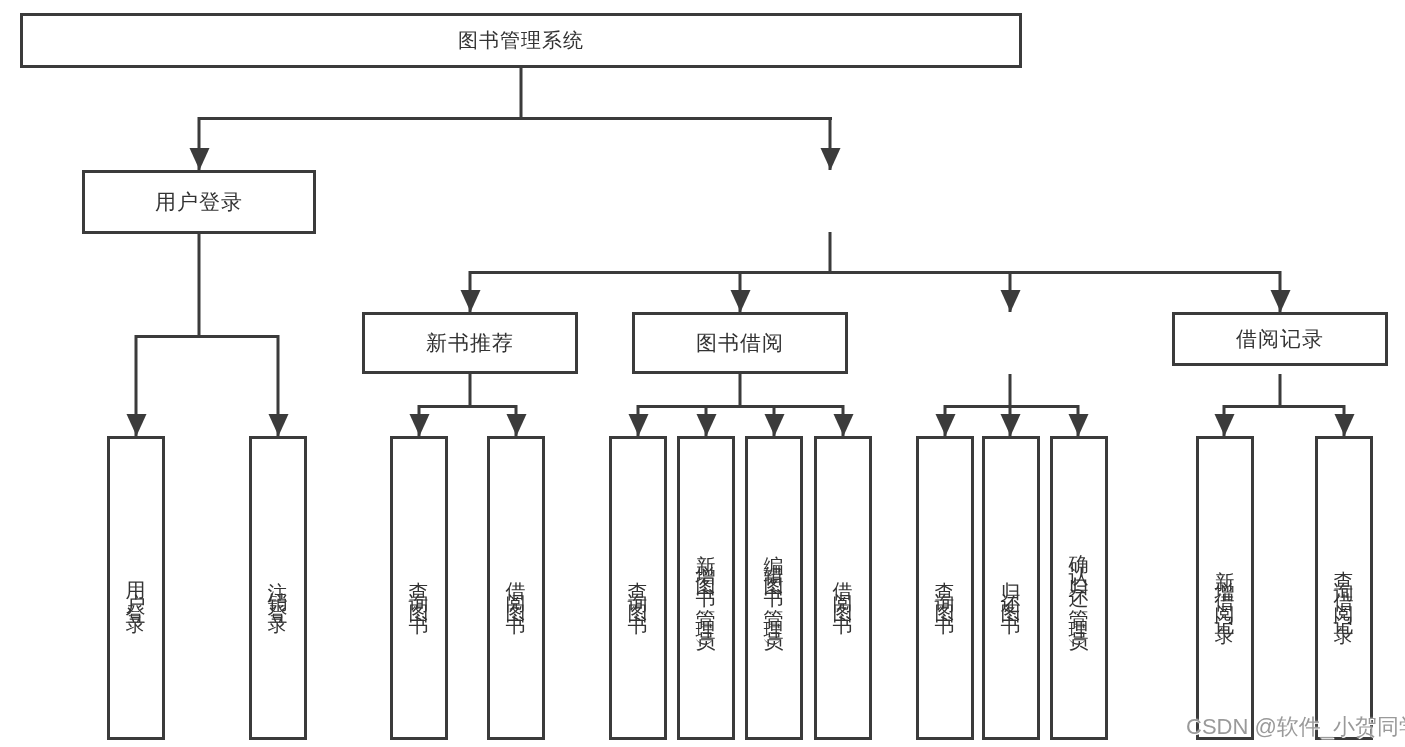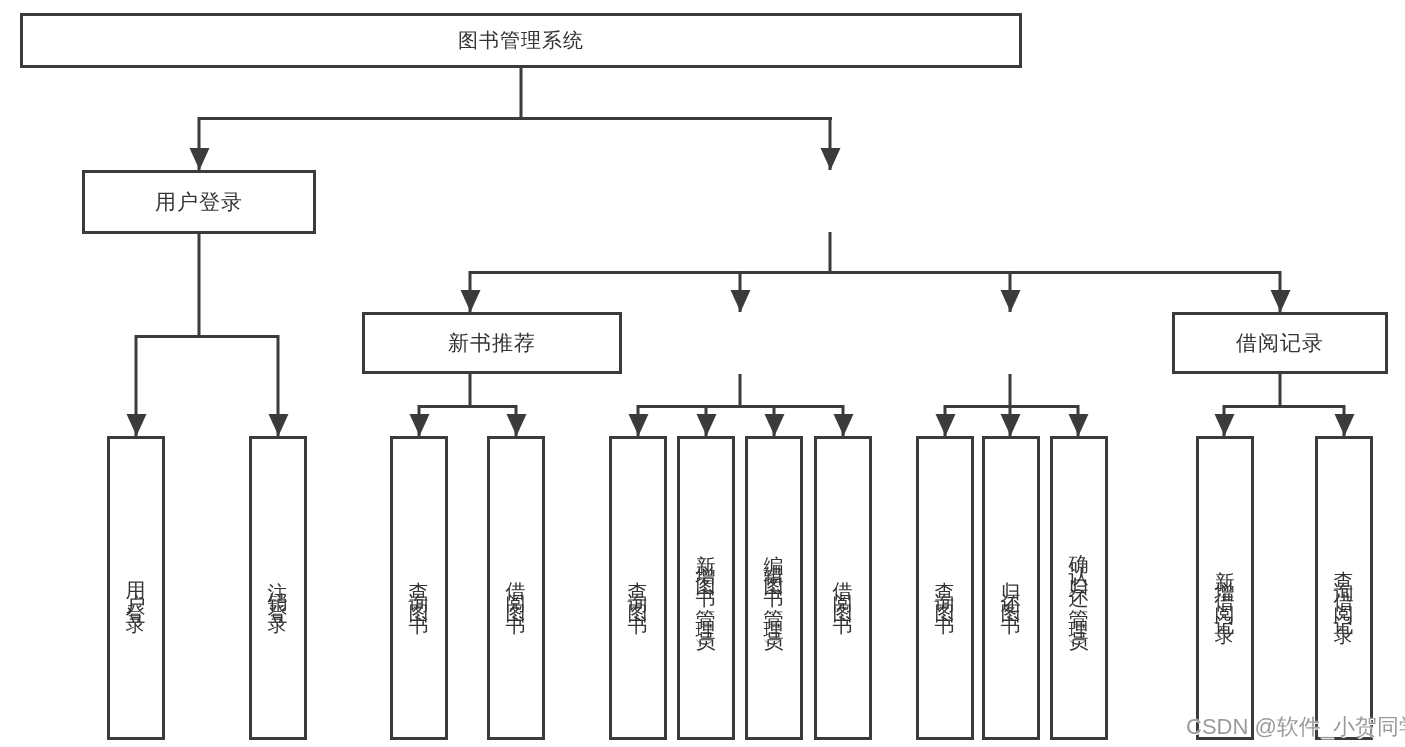--- a/index.html
+++ b/index.html
@@ -80,24 +80,27 @@
   <div class="vline arrowed" style="left:136px;top:335px;height:101px;"></div>
   <div class="vline arrowed" style="left:278px;top:335px;height:101px;"></div>
 
   <div class="vline" style="left:830px;top:232px;height:42px;"></div>
   <div class="hline" style="left:470px;top:271px;width:811px;"></div>
   <div class="vline arrowed" style="left:470px;top:271px;height:41px;"></div>
   <div class="vline arrowed" style="left:740px;top:271px;height:41px;"></div>
   <div class="vline arrowed" style="left:1010px;top:271px;height:41px;"></div>
   <div class="vline arrowed" style="left:1280px;top:271px;height:41px;"></div>
 
-  <div class="node" style="left:362px;top:312px;width:260px;height:62px;">
+  <div class="node" style="left:362px;top:312px;width:216px;height:62px;">
     <span class="h-label">新书推荐</span>
   </div>
-  <div class="node" style="left:1172px;top:312px;width:216px;height:62px;">
+  <div class="node" style="left:632px;top:312px;width:216px;height:62px;">
+    <span class="h-label">图书借阅</span>
+  </div>
+  <div class="node" style="left:1172px;top:312px;width:216px;height:54px;">
     <span class="h-label">借阅记录</span>
   </div>
 
   <div class="vline" style="left:470px;top:374px;height:34px;"></div>
   <div class="hline" style="left:419px;top:405px;width:98px;"></div>
   <div class="vline arrowed" style="left:419px;top:405px;height:31px;"></div>
   <div class="vline arrowed" style="left:516px;top:405px;height:31px;"></div>
 
   <div class="vline" style="left:740px;top:374px;height:34px;"></div>
   <div class="hline" style="left:638px;top:405px;width:206px;"></div>

